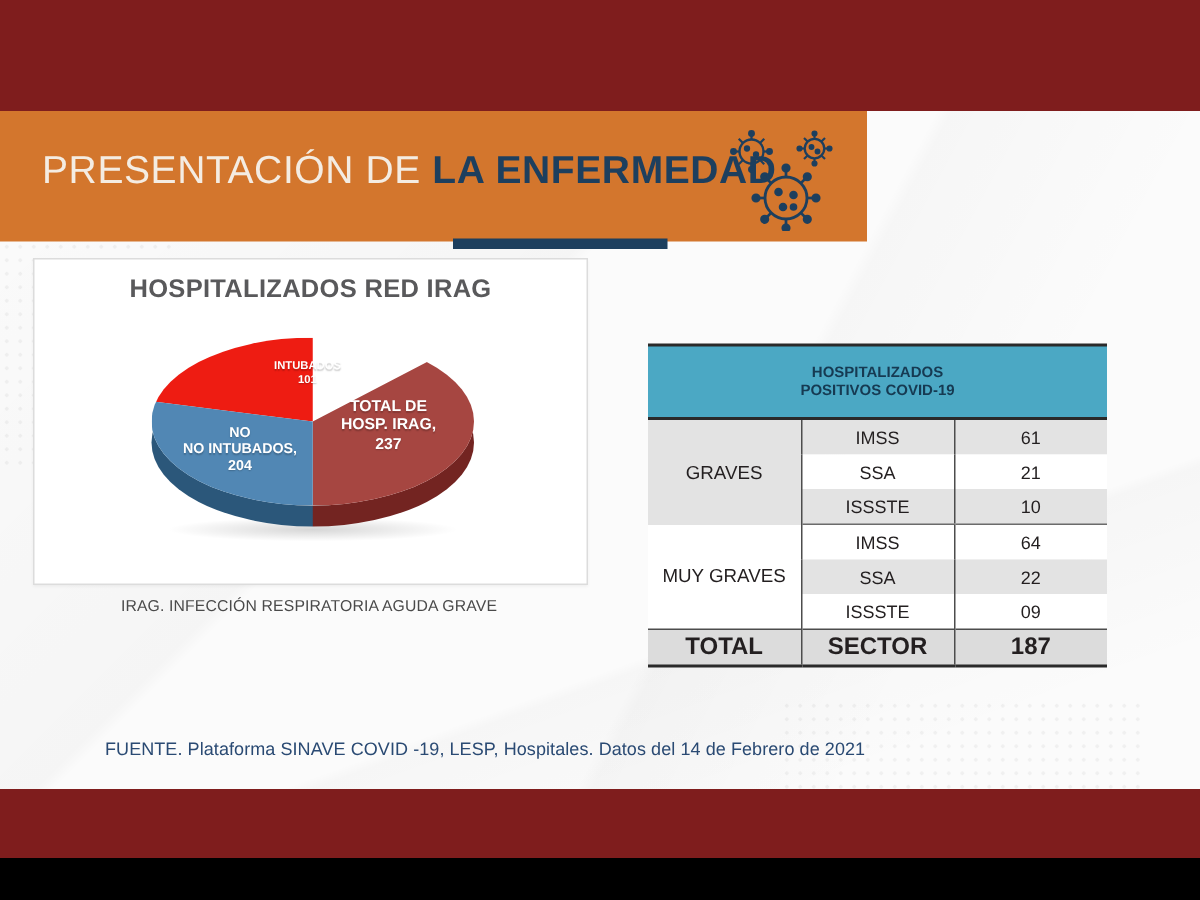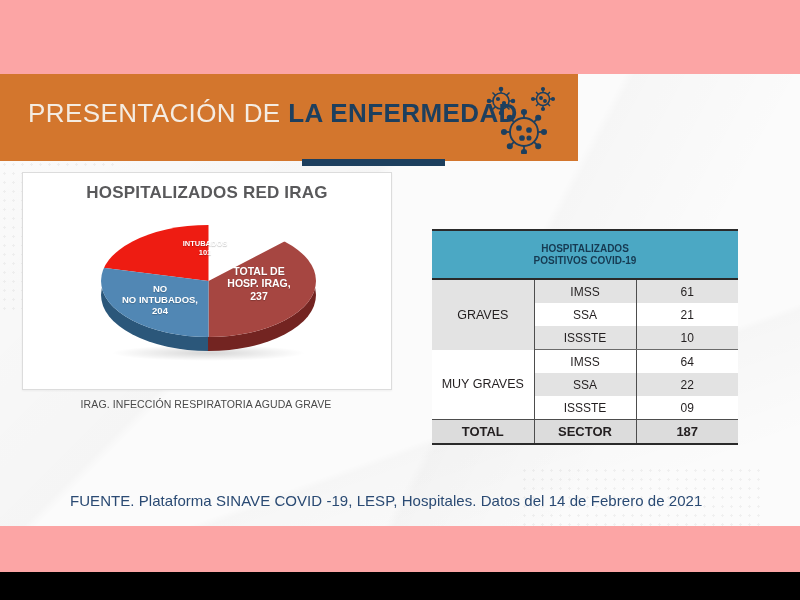--- a/index.html
+++ b/index.html
@@ -12,21 +12,21 @@
     height: 600px;
     overflow: hidden;
     font-family: "Liberation Sans", sans-serif;
   }
 
   
   #stage {
     position: relative;
     width: 800px;
     height: 572px;
-    background: #fca5a5;
+    background: #7f1d1d;
   }
   #slide {
     position: absolute;
     left: 0;
     top: 74px;
     width: 800px;
     height: 452px;
     background: #ffffff;
     overflow: hidden;
   }
@@ -209,21 +209,21 @@
     font-size: 10.5px;
     color: #4a4a4a;
     letter-spacing: .1px;
   }
 
   
   #source-note {
     position: absolute;
     left: 70px;
     top: 418px;
-    font-size: 15px;
+    font-size: 12px;
     color: #2a4a73;
     letter-spacing: .05px;
     white-space: nowrap;
   }
 
   
   #table-wrap {
     position: absolute;
     left: 432px;
     top: 155px;
@@ -260,21 +260,21 @@
   .cat-graves { background: #e3e3e3; }
   .cat-muygraves { background: #ffffff; }
   .sector-cell { width: 118px; margin-left: 40px; }
   .value-cell  { width: 94px; }
   .row-gray td.sector-cell, .row-gray td.value-cell { background: #e3e3e3; }
   .row-white td.sector-cell, .row-white td.value-cell { background: #ffffff; }
   .sep-mid td { border-bottom: 1.3px solid #6b6b6b; }
   .total-row td {
     background: #dcdcdc;
     font-weight: 700;
-    font-size: 13px;
+    font-size: 16px;
     border-top: 1.6px solid #4d4d4d;
     border-bottom: 2.5px solid #2a2a2a;
   }
   .total-row td.total-label { border-right: 1.6px solid #4d4d4d; }
   .total-row td.total-sector { border-right: 1.6px solid #4d4d4d; }
   td.value-col-divider { border-left: 1.6px solid #4d4d4d; }
 </style>
 </head>
 <body>
 

